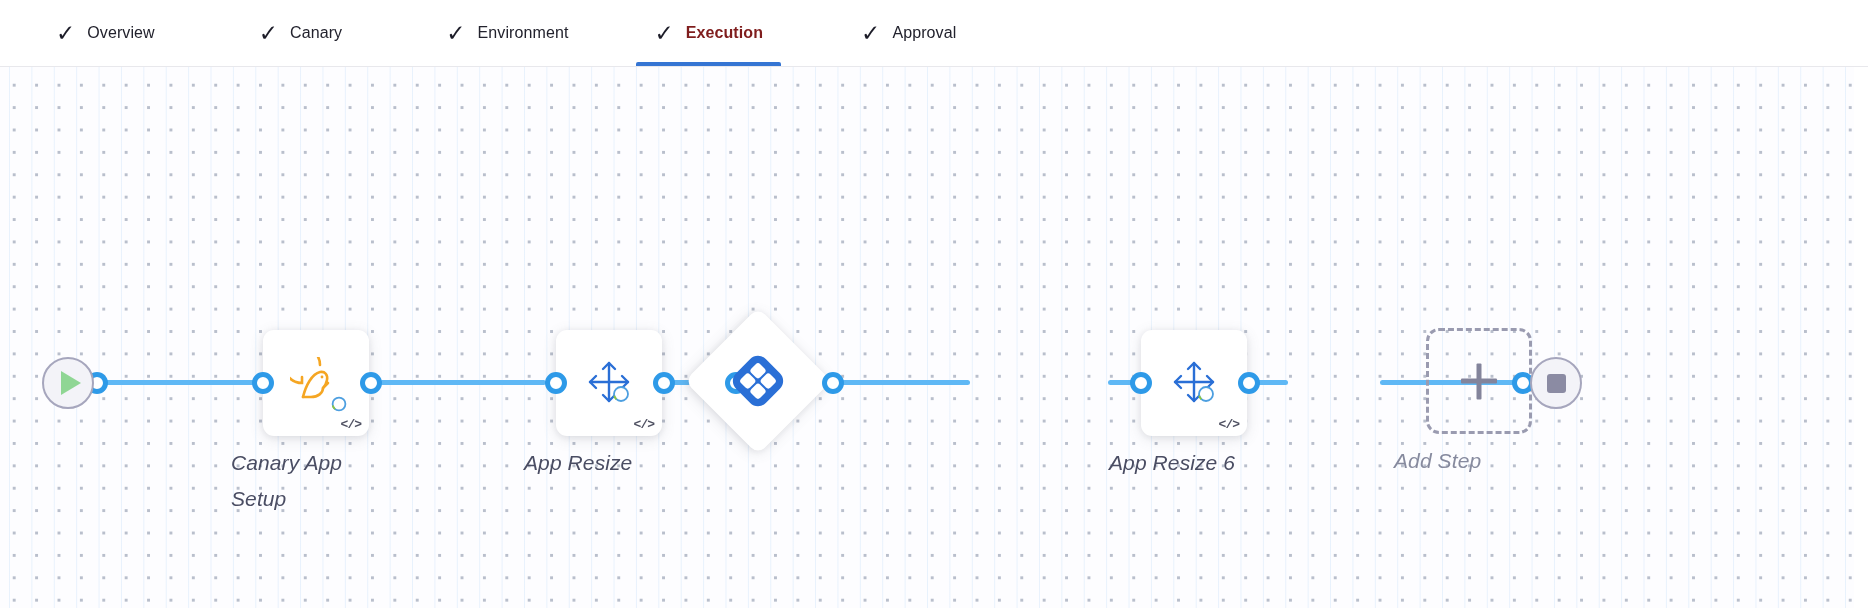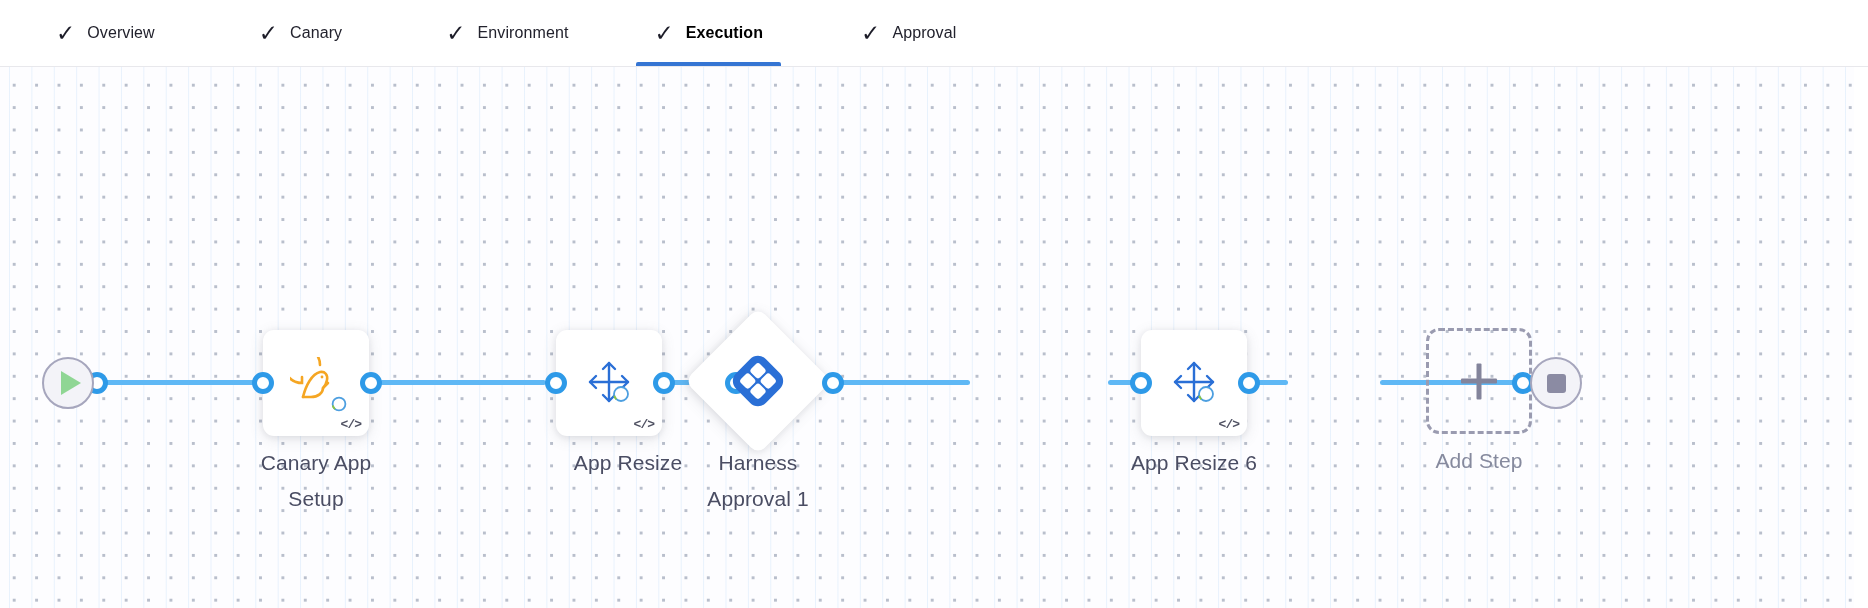--- a/index.html
+++ b/index.html
@@ -39,21 +39,21 @@
     color: #1c1c28;
     font-weight: 400;
     display:block;
   }
   .tab .tablabel {
     font-size: 16px;
     color: #22222d;
     letter-spacing: .1px;
     white-space: nowrap;
   }
-  .tab.active .tablabel { font-weight: 700; color:#000000; }
+  .tab.active .tablabel { font-weight: 700; color:#7f1d1d; }
   .tab.active::after {
     content: "";
     position: absolute; left: 0; right: 0; bottom: 0;
     height: 4px; background: #3575d3;
     border-radius: 2px 2px 0 0;
   }
   .tab-gap-1 { margin-left: 68px; }
   .tab-gap-2 { margin-left: 68px; }
   .tab-gap-3 { margin-left: 50px; }
   .tab-gap-4 { margin-left: 62px; }
@@ -186,26 +186,26 @@
     content:""; position:absolute; left:50%; top:50%;
     width:5px; height:36px; background:#83849b;
     transform: translate(-50%,-50%); border-radius:1px;
   }
 
   
   .nodelabel {
     position: absolute;
     top: 378px;
     width: 170px;
-    text-align: center;
     font-size: 21px;
     line-height: 36px;
     color: #4a4d63;
     letter-spacing: .1px;
     white-space: pre-line;
+    font-style: italic;
   }
   .nodelabel.muted { color: #868a9e; top: 376px; }
 </style>
 </head>
 <body>
 
 <div class="app">
 
   <div class="tabbar">
 
@@ -284,38 +284,36 @@
               <polyline points="14,20 8,26 14,32"></polyline>
               <polyline points="40,20 46,26 40,32"></polyline>
             </g>
             <circle cx="39" cy="38" r="7" fill="#ffffff" stroke="#4d9fe0" stroke-width="1.8"></circle>
             <circle cx="39" cy="38" r="7" fill="none" stroke="#8cc63f" stroke-width="1.8" stroke-dasharray="4 40" stroke-dashoffset="-16"></circle>
           </svg>
         </div>
         <span class="code-badge">&lt;/&gt;</span>
       </div>
       <div class="port" style="left:653px;"></div>
-      <div class="nodelabel" style="left:524px;margin-left:19px;">App Resize</div>
+      <div class="nodelabel" style="left:524px;">App Resize</div>
 
       <div class="port" style="left:725px;"></div>
       <div class="diamond" style="left:706px;"></div>
       <div class="diamond-icon" style="left:730px;">
         <svg width="56" height="56" viewBox="0 0 56 56">
           <g transform="rotate(45 28 28)">
             <rect x="7" y="7" width="42" height="42" rx="11" fill="#2a6fd6"></rect>
             <rect x="14.5" y="14.5" width="12.5" height="12.5" rx="3.2" fill="#ffffff"></rect>
             <rect x="29" y="14.5" width="12.5" height="12.5" rx="3.2" fill="#ffffff"></rect>
             <rect x="14.5" y="29" width="12.5" height="12.5" rx="3.2" fill="#ffffff"></rect>
             <rect x="29" y="29" width="12.5" height="12.5" rx="3.2" fill="#ffffff"></rect>
           </g>
         </svg>
       </div>
       <div class="port" style="left:822px;"></div>
-      <div class="nodelabel" style="left:673px;">Harness
-Approval 1</div>
 
       <div class="port" style="left:1130px;"></div>
       <div class="step" style="left:1141px;">
         <div class="icon-wrap">
           <svg width="54" height="54" viewBox="0 0 54 54">
             <g stroke="#2a6fd6" stroke-width="2.4" stroke-linecap="round" stroke-linejoin="round" fill="none">
               <line x1="27" y1="7" x2="27" y2="45"></line>
               <line x1="8" y1="26" x2="46" y2="26"></line>
               <polyline points="21,13 27,7 33,13"></polyline>
               <polyline points="21,39 27,45 33,39"></polyline>

